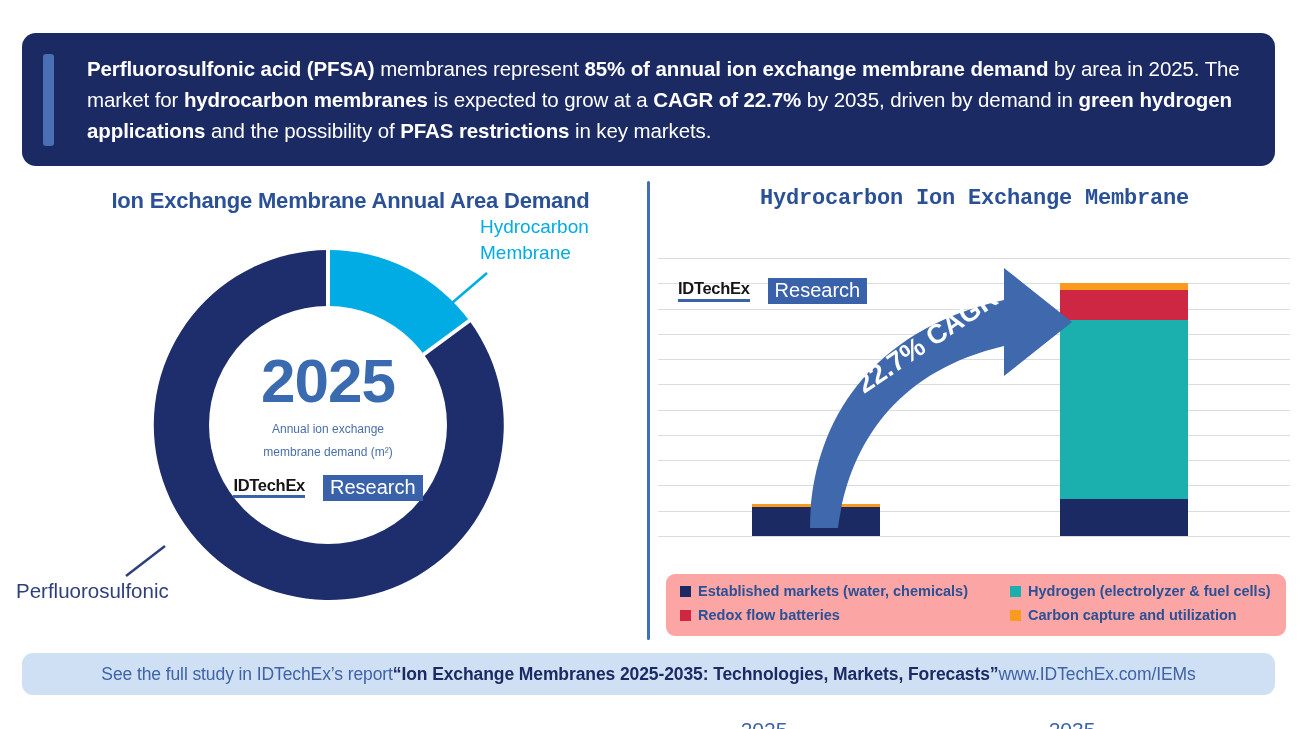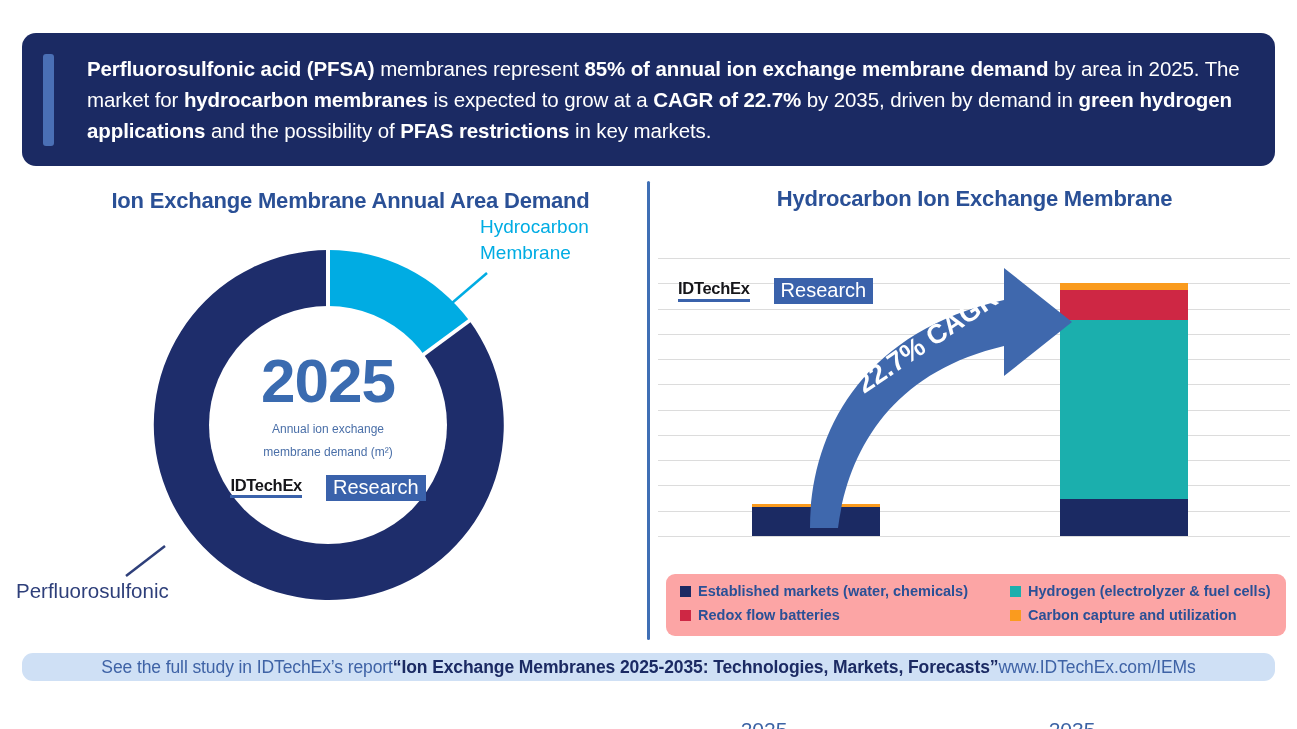--- a/index.html
+++ b/index.html
@@ -43,21 +43,21 @@
     position:absolute;left:133px;top:52px;width:390px;height:390px;
     display:flex;flex-direction:column;align-items:center;justify-content:center;
     pointer-events:none;
   }
   #donut-year{
     font-size:62px;font-weight:bold;color:#3a6bb0;line-height:1;
     letter-spacing:-1px;margin-bottom:6px;
   }
   .donut-sub{font-size:12px;color:#4a6fa8;line-height:23px;text-align:left;}
 
-  .idtx-logo{display:flex;align-items:center;gap:24px;}
+  .idtx-logo{display:flex;align-items:center;gap:18px;}
   .idtx-name{
     font-size:16.5px;font-weight:bold;color:#16161a;letter-spacing:-0.3px;
     border-bottom:3px solid #3a62ab;padding-bottom:1px;line-height:1.05;
   }
   .idtx-badge{
     background:#3a62ab;color:#ffffff;font-size:20px;
     padding:2px 7px 3px 7px;line-height:1.05;
   }
   #donut-logo{margin-top:11px;}
 
@@ -68,21 +68,21 @@
   #pfsa-label{
     position:absolute;left:16px;top:400px;width:230px;
     font-size:20.5px;color:#2e3f7a;line-height:26px;
   }
   #leader-lines{position:absolute;left:0;top:0;width:645px;height:470px;pointer-events:none;}
 
   
   #right-panel{position:absolute;left:652px;top:178px;width:645px;height:470px;}
   #bar-title-1{
     position:absolute;left:0;top:8px;width:645px;text-align:center;
-    font-size:22px;font-weight:bold;color:#2a5096;letter-spacing:-0.2px;
+    font-size:22px;font-weight:bold;color:#2a5096;letter-spacing:-0.2px;font-family:Liberation Mono, monospace;
   }
   #bar-title-2{
     position:absolute;left:0;top:37px;width:645px;text-align:center;
     font-size:21px;color:#3c63a5;letter-spacing:-0.2px;
   }
   #plot-area{position:absolute;left:6px;top:80px;width:632px;height:278px;}
   .gridline{position:absolute;left:0;width:632px;height:1px;background:#dcdcdc;}
 
   #chart-logo{position:absolute;left:26px;top:100px;}
 
@@ -104,21 +104,21 @@
     background:#fca5a5;border-radius:9px;box-sizing:border-box;
     padding:9px 14px 0 14px;
   }
   .legend-row{display:flex;align-items:flex-start;height:24px;}
   .legend-item{display:flex;align-items:center;font-size:14.5px;font-weight:bold;color:#2a5096;}
   .legend-item.col1{width:330px;}
   .swatch{width:11px;height:11px;margin-right:7px;flex:0 0 auto;}
 
   
   #footer{
-    position:absolute;left:22px;top:653px;width:1253px;height:28px;
+    position:absolute;left:22px;top:653px;width:1253px;height:42px;
     background:#cfe0f5;border-radius:11px;box-sizing:border-box;
     display:flex;align-items:center;justify-content:center;
     font-size:17.5px;color:#3f63a6;letter-spacing:-0.1px;
   }
   #footer b{color:#1b2a63;font-weight:bold;}
 </style>
 </head>
 <body>
 
 <div id="header-banner">

